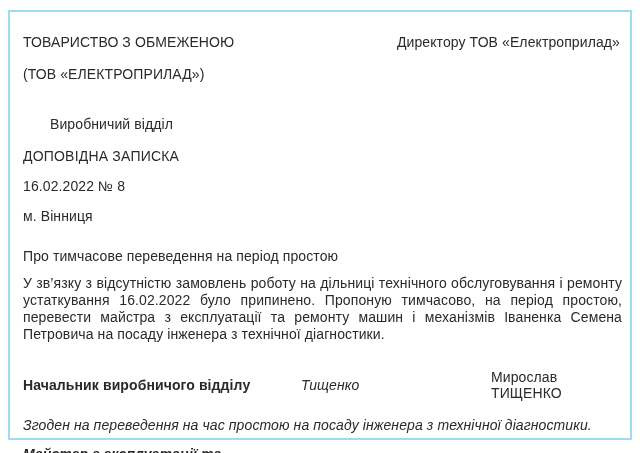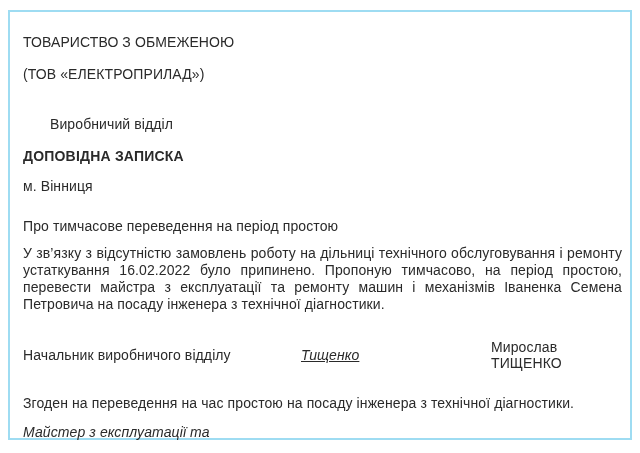--- a/index.html
+++ b/index.html
@@ -23,62 +23,65 @@
   }
   .header-row {
     display: flex;
     justify-content: space-between;
     align-items: flex-start;
   }
   .company-block, .addressee-block { white-space: pre-line; }
   .addressee-block { text-align: left; padding-right: 2px; }
   .line { display: block; }
   .department { margin-top: 18px; padding-left: 27px; }
-  .doc-title { margin-top: 16px; font-weight: 700; letter-spacing: 0.2px; }
+  .doc-title { margin-top: 16px; font-weight: 400; letter-spacing: 0.2px; }
   .date-number { margin-top: 14px; }
   .city { margin-top: 14px; }
   .subject { margin-top: 24px; }
   .body-par {
     margin-top: 11px;
     line-height: 17px;
     text-align: justify;
     padding-right: 0px;
   }
   .sig-row {
     display: flex;
     align-items: center;
     margin-top: 26px;
   }
-  .sig-col-position { width: 278px; }
-  .sig-col-sign { width: 190px; font-style: italic; text-decoration: underline; }
+  .sig-col-position { width: 278px; font-weight: bold; }
+  .sig-col-sign { width: 190px; font-style: italic; }
   .sig-col-name { flex: 1; padding-right: 18px; }
   .resolution {
-    margin-top: 24px;
+    margin-top: 16px;
+    font-style: italic;
   }
   .sig-row-2 { margin-top: 13px; }
   .sig-row-2 .sig-col-position { font-style: italic; }
 </style>
 </head>
 <body>
 
 <div class="frame">
 
   <div class="header-row">
     <div class="company-block">
       <span class="line">ТОВАРИСТВО З ОБМЕЖЕНОЮ</span>
       <span class="line">(ТОВ «ЕЛЕКТРОПРИЛАД»)</span>
     </div>
     <div class="addressee-block">
+      <span class="line">Директору ТОВ «Електроприлад»</span>
     </div>
   </div>
 
   <div class="department">Виробничий відділ</div>
 
   <div class="doc-title">ДОПОВІДНА ЗАПИСКА</div>
 
+  <div class="date-number">16.02.2022 № 8</div>
 
   <div class="city">м. Вінниця</div>
 
   <div class="subject">Про тимчасове переведення на період простою</div>
 
   <div class="body-par">У зв’язку з відсутністю замовлень роботу на дільниці технічного обслуговування і ремонту устаткування 16.02.2022 було припинено. Пропоную тимчасово, на період простою, перевести майстра з експлуатації та ремонту машин і механізмів Іваненка Семена Петровича на посаду інженера з технічної діагностики.</div>
 
   <div class="sig-row">
     <div class="sig-col-position">Начальник виробничого відділу</div>
     <div class="sig-col-sign">Тищенко</div>

